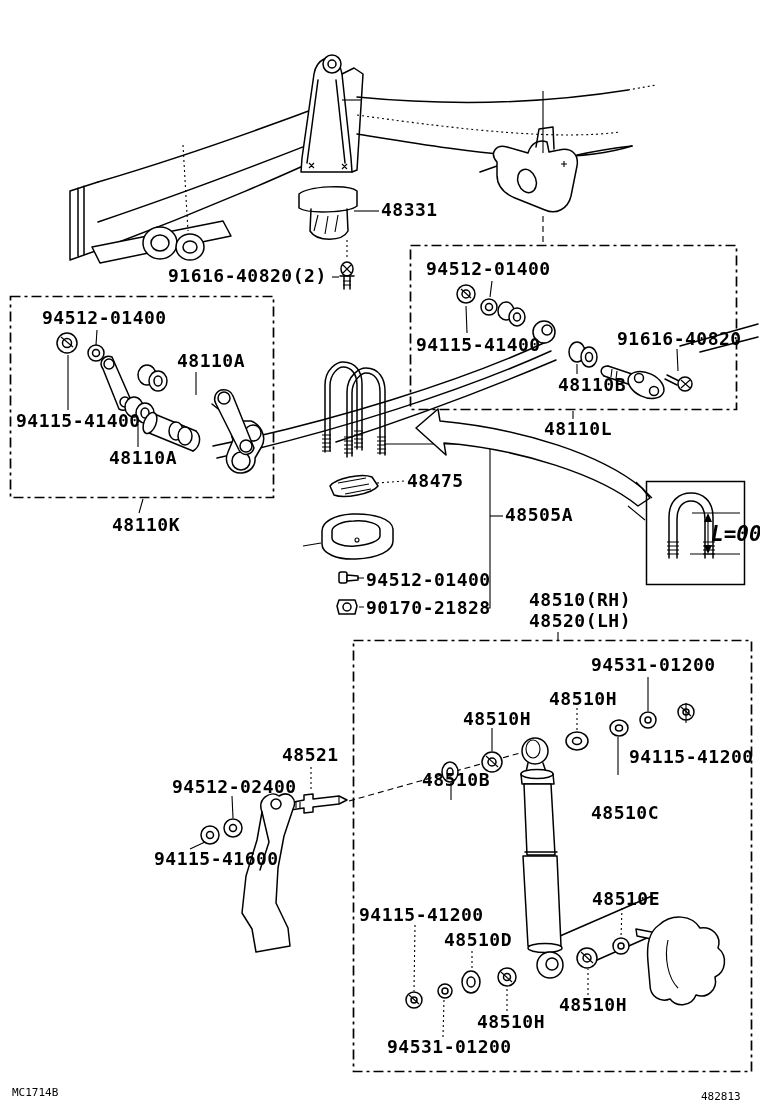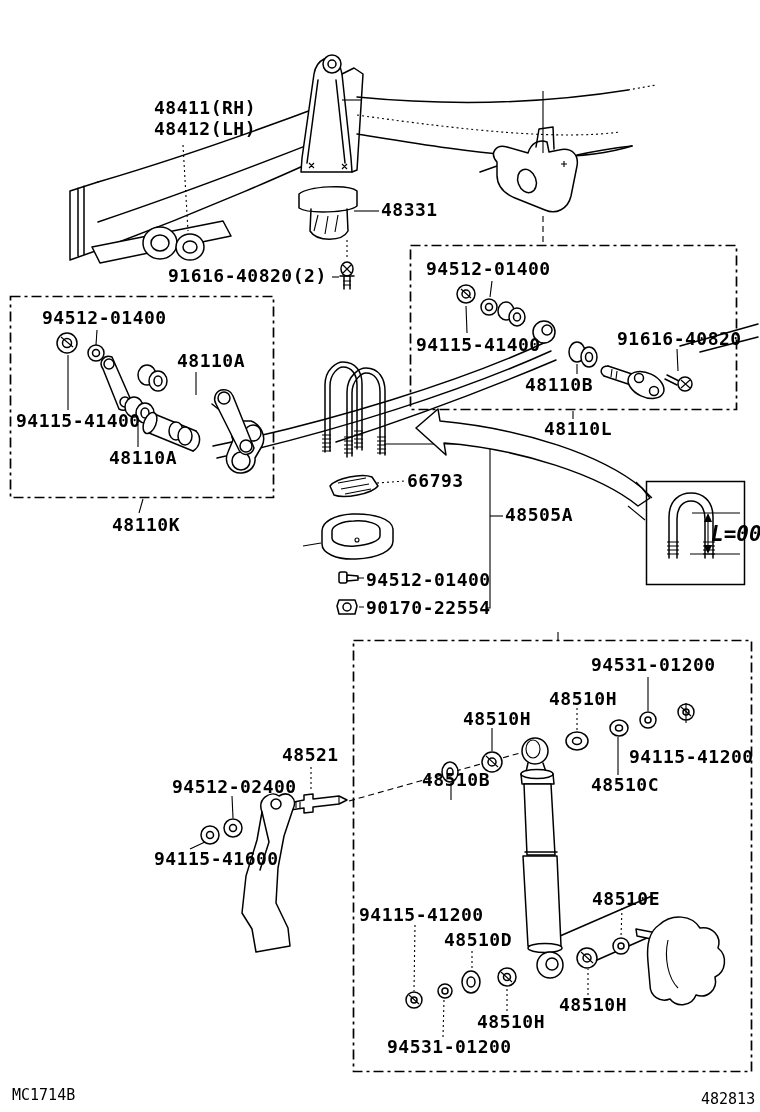--- a/index.html
+++ b/index.html
@@ -2,21 +2,21 @@
 <html><head>
 <meta charset="utf-8">
 <style>
   html,body{margin:0;padding:0;background:#fff;}
   .stage{position:relative;width:760px;height:1112px;background:#fff;overflow:hidden;
          font-family:"DejaVu Sans Mono",monospace;color:#000;}
   .stage svg{position:absolute;left:0;top:0;}
   .lbl{position:absolute;font-weight:bold;font-size:18px;line-height:21px;
        letter-spacing:0.5px;white-space:nowrap;}
   .ins{font-size:21px;letter-spacing:0;font-style:italic;}
-  .foot{position:absolute;font-weight:normal;font-size:15px;letter-spacing:0;white-space:nowrap;}
+  .foot{position:absolute;font-weight:normal;font-size:11px;letter-spacing:0;white-space:nowrap;}
   svg *{vector-effect:non-scaling-stroke;}
   .art{fill:none;stroke:#000;stroke-width:1.5;stroke-linecap:round;stroke-linejoin:round;}
   .artw{fill:#fff;stroke:#000;stroke-width:1.5;stroke-linecap:round;stroke-linejoin:round;}
   .thin{fill:none;stroke:#000;stroke-width:1.1;}
   .dot{stroke-dasharray:2 3;}
   .dsh{stroke-dasharray:6 4;}
   .box{fill:none;stroke:#000;stroke-width:1.7;stroke-dasharray:10 4 3 4;}
   .sbox{fill:none;stroke:#000;stroke-width:1.5;}
 </style>
 </head>
@@ -300,49 +300,49 @@
     <path class="art" d="M677,558 L677,519 C677,507 683,501 691,501 C699,501 705,507 705,519 L705,558"></path>
     <path class="thin" d="M667,542 h12 M667,546 h12 M667,550 h12 M667,554 h12"></path>
     <path class="thin" d="M703,542 h12 M703,546 h12 M703,550 h12 M703,554 h12"></path>
     <path class="thin" d="M692,513 L740,513 M690,554 L740,554"></path>
     <path class="thin" d="M708,519 L708,548"></path>
     <path d="M708,513 l-4,9 l8,0 Z" fill="#000"></path>
     <path d="M708,554 l-4,-9 l8,0 Z" fill="#000"></path>
   </g>
 </svg>
 
-  <div class="lbl" style="left:154px;top:97px">
-    <div>48411(RH)</div>
-    <div>48412(LH)</div>
-  </div>
   <div class="lbl" style="left:381px;top:199px">48331</div>
   <div class="lbl" style="left:168px;top:265px">91616-40820(2)</div>
 
   <div class="lbl" style="left:42px;top:307px">94512-01400</div>
   <div class="lbl" style="left:177px;top:350px">48110A</div>
   <div class="lbl" style="left:16px;top:410px">94115-41400</div>
   <div class="lbl" style="left:109px;top:447px">48110A</div>
   <div class="lbl" style="left:112px;top:514px">48110K</div>
 
   <div class="lbl" style="left:426px;top:258px">94512-01400</div>
   <div class="lbl" style="left:416px;top:334px">94115-41400</div>
   <div class="lbl" style="left:617px;top:328px">91616-40820</div>
-  <div class="lbl" style="left:525px;top:374px">48110B</div>
+  <div class="lbl" style="left:558px;top:374px">48110B</div>
   <div class="lbl" style="left:544px;top:418px">48110L</div>
 
-  <div class="lbl" style="left:407px;top:470px">66793</div>
+  <div class="lbl" style="left:407px;top:470px">48475</div>
   <div class="lbl" style="left:505px;top:504px">48505A</div>
   <div class="lbl" style="left:366px;top:569px">94512-01400</div>
-  <div class="lbl" style="left:366px;top:597px">90170-22554</div>
-
+  <div class="lbl" style="left:366px;top:597px">90170-21828</div>
+
+  <div class="lbl" style="left:529px;top:589px">
+    <div>48510(RH)</div>
+    <div>48520(LH)</div>
+  </div>
   <div class="lbl" style="left:591px;top:654px">94531-01200</div>
   <div class="lbl" style="left:549px;top:688px">48510H</div>
   <div class="lbl" style="left:463px;top:708px">48510H</div>
   <div class="lbl" style="left:629px;top:746px">94115-41200</div>
-  <div class="lbl" style="left:591px;top:774px">48510C</div>
+  <div class="lbl" style="left:591px;top:802px">48510C</div>
   <div class="lbl" style="left:282px;top:744px">48521</div>
   <div class="lbl" style="left:172px;top:776px">94512-02400</div>
   <div class="lbl" style="left:154px;top:848px">94115-41600</div>
   <div class="lbl" style="left:422px;top:769px">48510B</div>
   <div class="lbl" style="left:592px;top:888px">48510E</div>
   <div class="lbl" style="left:359px;top:904px">94115-41200</div>
   <div class="lbl" style="left:444px;top:929px">48510D</div>
   <div class="lbl" style="left:477px;top:1011px">48510H</div>
   <div class="lbl" style="left:559px;top:994px">48510H</div>
   <div class="lbl" style="left:387px;top:1036px">94531-01200</div>

